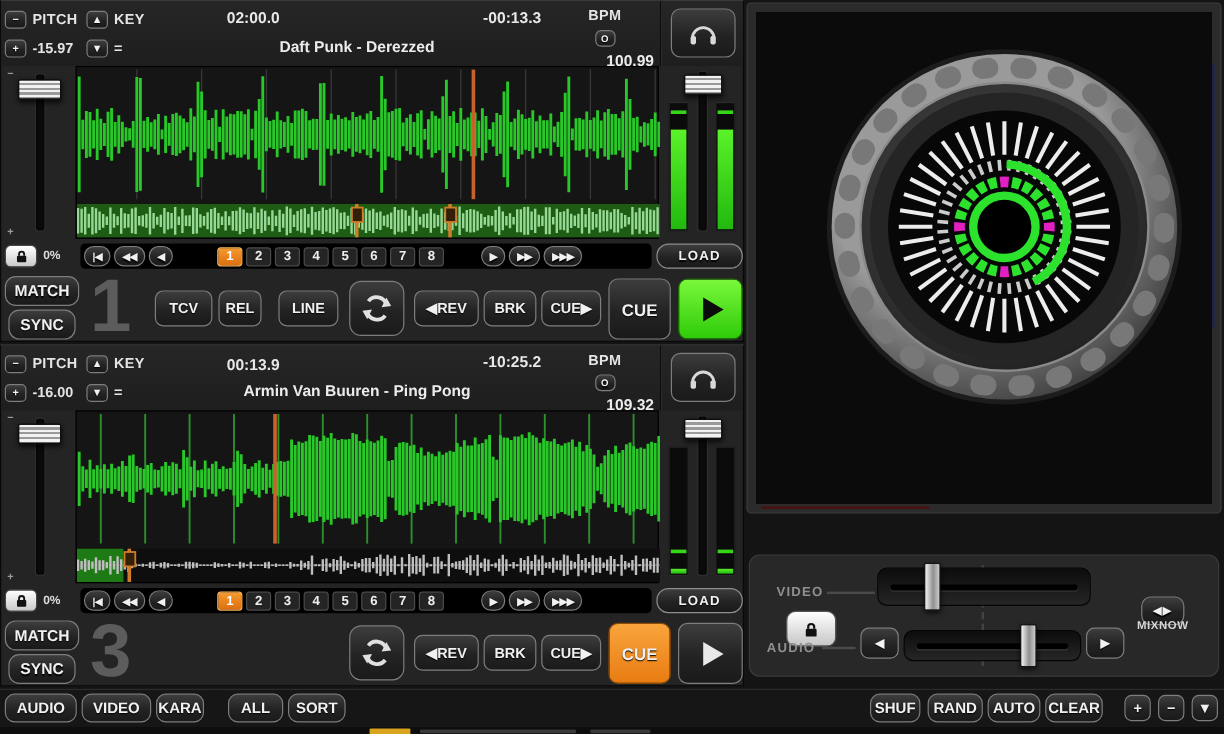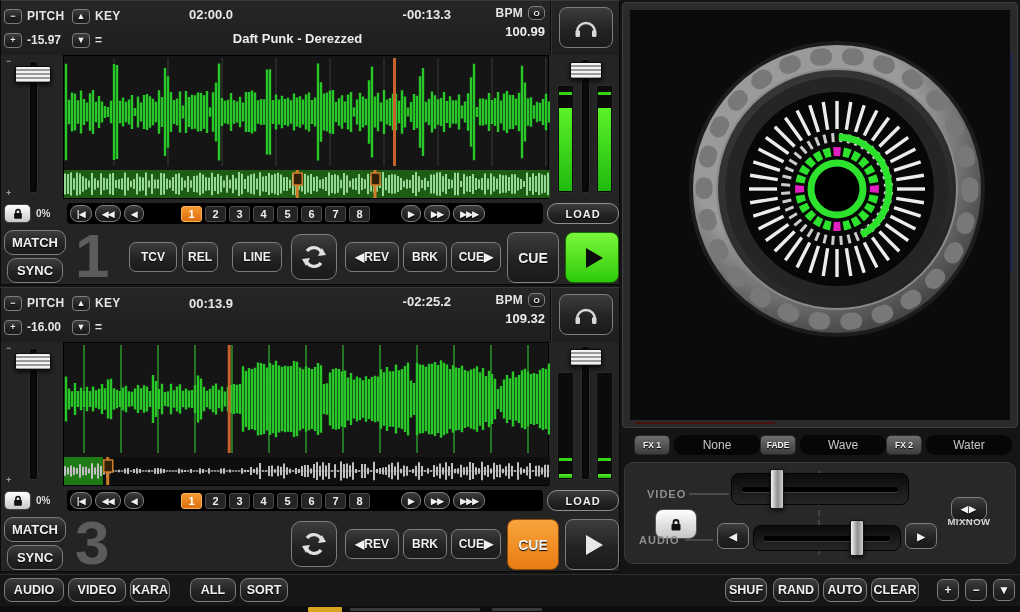--- a/index.html
+++ b/index.html
@@ -13,21 +13,21 @@
      display:flex;align-items:center;justify-content:center;padding:0;cursor:pointer;box-sizing:border-box;}
   
   .deck{left:0;width:620px;height:285px;background:#242424;border:1px solid #090909;border-top-color:#383838;box-sizing:border-box;}
   .hdr{left:0;top:0;width:618px;height:54px;background:linear-gradient(180deg,#262626,#1e1e1e);}
   .sq{width:18px;height:15px;border-radius:4px;font-size:9px;}
   .grow{display:flex;align-items:center;gap:5px;height:24px;}
   .lbl{font-size:12px;font-weight:bold;color:#e4e4e4;letter-spacing:.3px;}
   .val{font-size:12px;font-weight:bold;color:#e4e4e4;}
   .timetxt{font-size:13px;font-weight:bold;color:#e8e8e8;}
   .title{font-size:13px;font-weight:bold;color:#ececec;white-space:nowrap;overflow:hidden;}
-  .bpmrow{display:flex;align-items:center;gap:5px;justify-content:flex-end;}
+  .bpmrow{display:flex;align-items:center;gap:5px;flex-direction:column;}
   .bpm-o{width:17px;height:14px;border-radius:5px;font-size:8px;}
   .bpmval{font-size:13px;font-weight:bold;color:#ececec;text-align:right;margin-top:4px;}
   .vdiv{width:1px;background:#0a0a0a;border-right:1px solid #333;}
   .phones{border-radius:8px;}
   
   .main{left:0;width:618px;}
   .wavebox{background:#151515;border:1px solid #000;box-sizing:border-box;}
   .wavebox svg{display:block;}
   .tiny{font-size:9px;color:#9a9a9a;font-weight:bold;}
   .vtrack{width:7px;background:#0b0b0b;border:1px solid #2e2e2e;border-radius:3px;box-shadow:inset 0 0 3px #000;}
@@ -262,21 +262,22 @@
         <div class="grow">
             <button class="b sq">▲</button>
             <span class="lbl">KEY</span>
           </div>
         <div class="grow">
             <button class="b sq">▼</button>
             <span class="val">=</span>
           </div>
       </div>
       <div class="timetxt abs" style="left:150px;top:8px;width:120px;text-align:center;">00:13.9</div>
-      <div class="timetxt abs" style="left:350px;top:6px;width:100px;text-align:right;">-02:25.2</div>
+      <div class="timetxt abs" style="left:350px;top:6px;width:100px;text-align:right;">-10:25.2</div>
+      <div class="title abs" style="left:135px;right:160px;top:30px;text-align:center;">Armin Van Buuren - Ping Pong</div>
       <div class="abs" style="left:462px;top:5px;width:82px;">
         <div class="bpmrow">
             <span class="lbl">BPM</span>
             <button class="b bpm-o">O</button>
           </div>
         <div class="bpmval">109.32</div>
       </div>
       <div class="vdiv abs" style="left:549px;top:0;height:54px;"></div>
       <button class="b phones abs" style="left:558px;top:6px;width:54px;height:41px;">
         <svg width="24" height="20" viewBox="0 0 24 20">
@@ -513,34 +514,20 @@
             <path d="M115.9,134.4 A37.5,37.5 0 0 1 119.4,128.3" stroke="#2ce22c" stroke-width="9" fill="none"></path>
             <path d="M121.1,126.1 A37.5,37.5 0 0 1 126.1,121.1" stroke="#2ce22c" stroke-width="9" fill="none"></path>
             <path d="M128.3,119.4 A37.5,37.5 0 0 1 134.4,115.9" stroke="#2ce22c" stroke-width="9" fill="none"></path>
             <path d="M136.9,114.9 A37.5,37.5 0 0 1 143.7,113.0" stroke="#2ce22c" stroke-width="9" fill="none"></path>
             <path d="M151.8,98.0 A52,52 0 0 1 174.4,195.9" stroke="#2ce22c" stroke-width="7" fill="none"></path>
           </g>
         <circle cx="150" cy="150" r="26" fill="#000" stroke="#2ce22c" stroke-width="7"></circle>
         <circle cx="150" cy="150" r="19" fill="#000"></circle>
       </svg>
     </div>
-    <div class="abs" style="left:0;top:432px;width:396px;height:26px;">
-      <div class="fxgrp abs" style="left:12px;">
-        <button class="b fxlbl">FX 1</button>
-        <div class="fxval">None</div>
-      </div>
-      <div class="fxgrp abs" style="left:138px;">
-        <button class="b fxlbl">FADE</button>
-        <div class="fxval">Wave</div>
-      </div>
-      <div class="fxgrp abs" style="left:264px;">
-        <button class="b fxlbl">FX 2</button>
-        <div class="fxval">Water</div>
-      </div>
-    </div>
     <div class="mixer abs" style="left:2px;top:462px;width:392px;height:102px;">
       <div class="dash abs" style="left:193px;top:8px;bottom:8px;"></div>
       <span class="mlbl abs" style="left:22px;top:25px;">VIDEO</span>
       <div class="hline abs" style="left:64px;top:30px;width:40px;"></div>
       <div class="xf xf-video abs" style="left:106px;top:10px;width:176px;height:30px;">
         <div class="groove"></div>
         <div class="xf-handle" style="left: calc(25% - 6px);"></div>
       </div>
       <button class="lock2 abs" style="left:30px;top:46px;">
         <svg width="14" height="15" viewBox="0 0 14 14">

